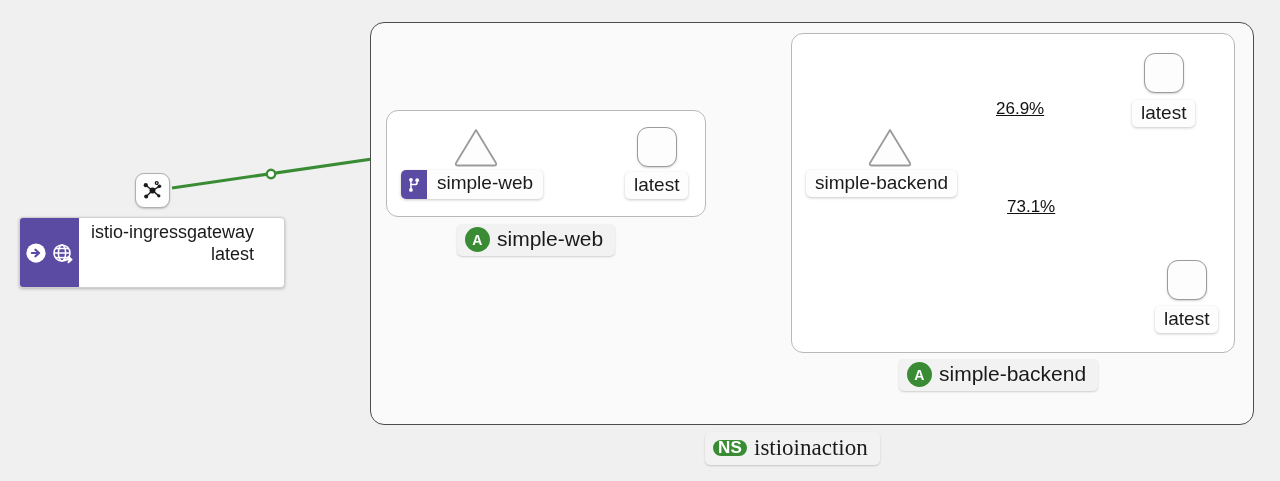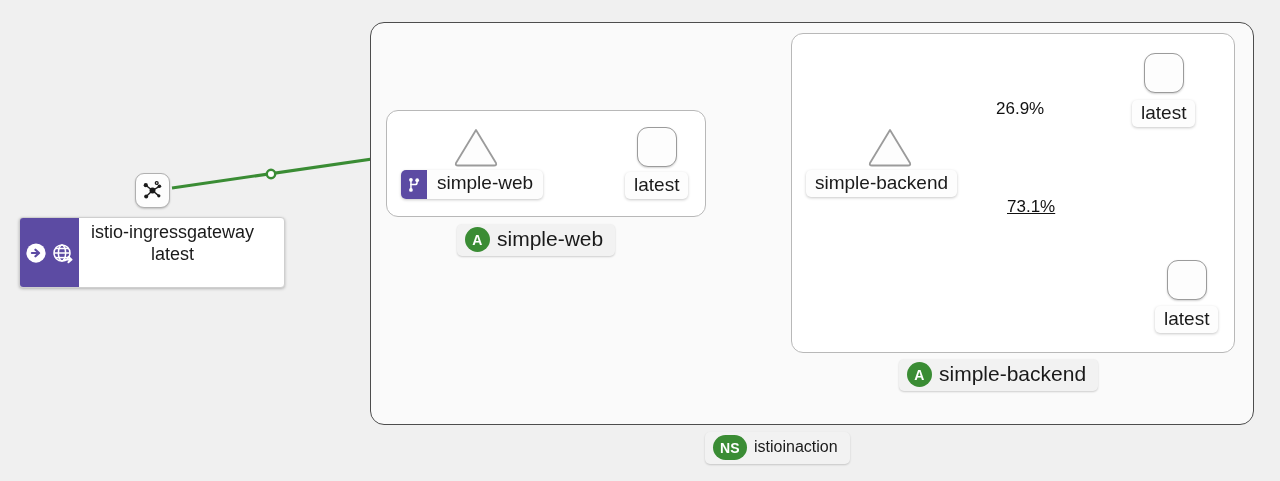--- a/index.html
+++ b/index.html
@@ -37,21 +37,21 @@
   }
   .pill .txt{font-size:21px;color:#1a1a1a;line-height:1.15;}
   .badge{
     width:25px;height:25px;border-radius:50%;
     background:#3a8c34;color:#fff;
     display:flex;align-items:center;justify-content:center;
     font-size:14px;font-weight:bold;letter-spacing:.2px;
     flex:0 0 auto;
   }
   .badge.ns{
-    width:34px;height:25px;border-radius:13px;font-size:14px;
+    width:34px;height:16px;border-radius:13px;font-size:17px;
   }
 
   
   .chip{
     background:#fdfdfd;
     border-radius:5px;
     padding:2px 9px 3px;
     box-shadow:0 1px 3px rgba(0,0,0,.22);
     font-size:19px;color:#1a1a1a;white-space:nowrap;
     text-align:center;
@@ -80,21 +80,21 @@
     overflow:hidden;
   }
   .gw-icons{
     background:#5c4ba3;
     display:flex;align-items:center;justify-content:center;gap:4px;
     width:59px;flex:0 0 auto;
   }
   .gw-text{
     padding:4px 12px 5px;
     font-size:18px;line-height:1.22;color:#1a1a1a;
-    text-align:center;
+    text-align:right;
   }
 
   
   .mesh-node{
     width:35px;height:35px;border-radius:9px;
     background:#fdfdfd;border:1.4px solid #b0b0b0;
     box-shadow:0 1px 2px rgba(0,0,0,.2);
     display:flex;align-items:center;justify-content:center;
   }
 
@@ -224,24 +224,24 @@
   </svg>
 </div>
 <div class="abs chip" style="left:806px;top:170px;">simple-backend</div>
 
 <div class="abs" style="left:1144px;top:53px;width:40px;height:40px;border-radius:11px;background:#fdfdfd;border:1.6px solid #9b9b9b;box-shadow:0 1px 2px rgba(0,0,0,.18);"></div>
 <div class="abs chip" style="left:1132px;top:100px;">latest</div>
 
 <div class="abs" style="left:1167px;top:260px;width:40px;height:40px;border-radius:11px;background:#fdfdfd;border:1.6px solid #9b9b9b;box-shadow:0 1px 2px rgba(0,0,0,.18);"></div>
 <div class="abs chip" style="left:1155px;top:306px;">latest</div>
 
-<div class="abs edge-pct" style="left:996px;top:99px;">26.9%</div>
+<div class="abs edge-pct" style="left:996px;top:99px;text-decoration:underline;">26.9%</div>
 <div class="abs edge-pct" style="left:1007px;top:197px;text-decoration:underline;">73.1%</div>
 
 <div class="abs pill" style="left:899px;top:359px;">
   <span class="badge">A</span>
   <span class="txt">simple-backend</span>
 </div>
 
 <div class="abs pill" style="left:705px;top:432px;">
   <span class="badge ns">NS</span>
-  <span class="txt" style="font-size:16px;">istioinaction</span>
+  <span class="txt" style="font-size:23px;font-family:Liberation Serif, serif;">istioinaction</span>
 </div>
 
 </body></html>

